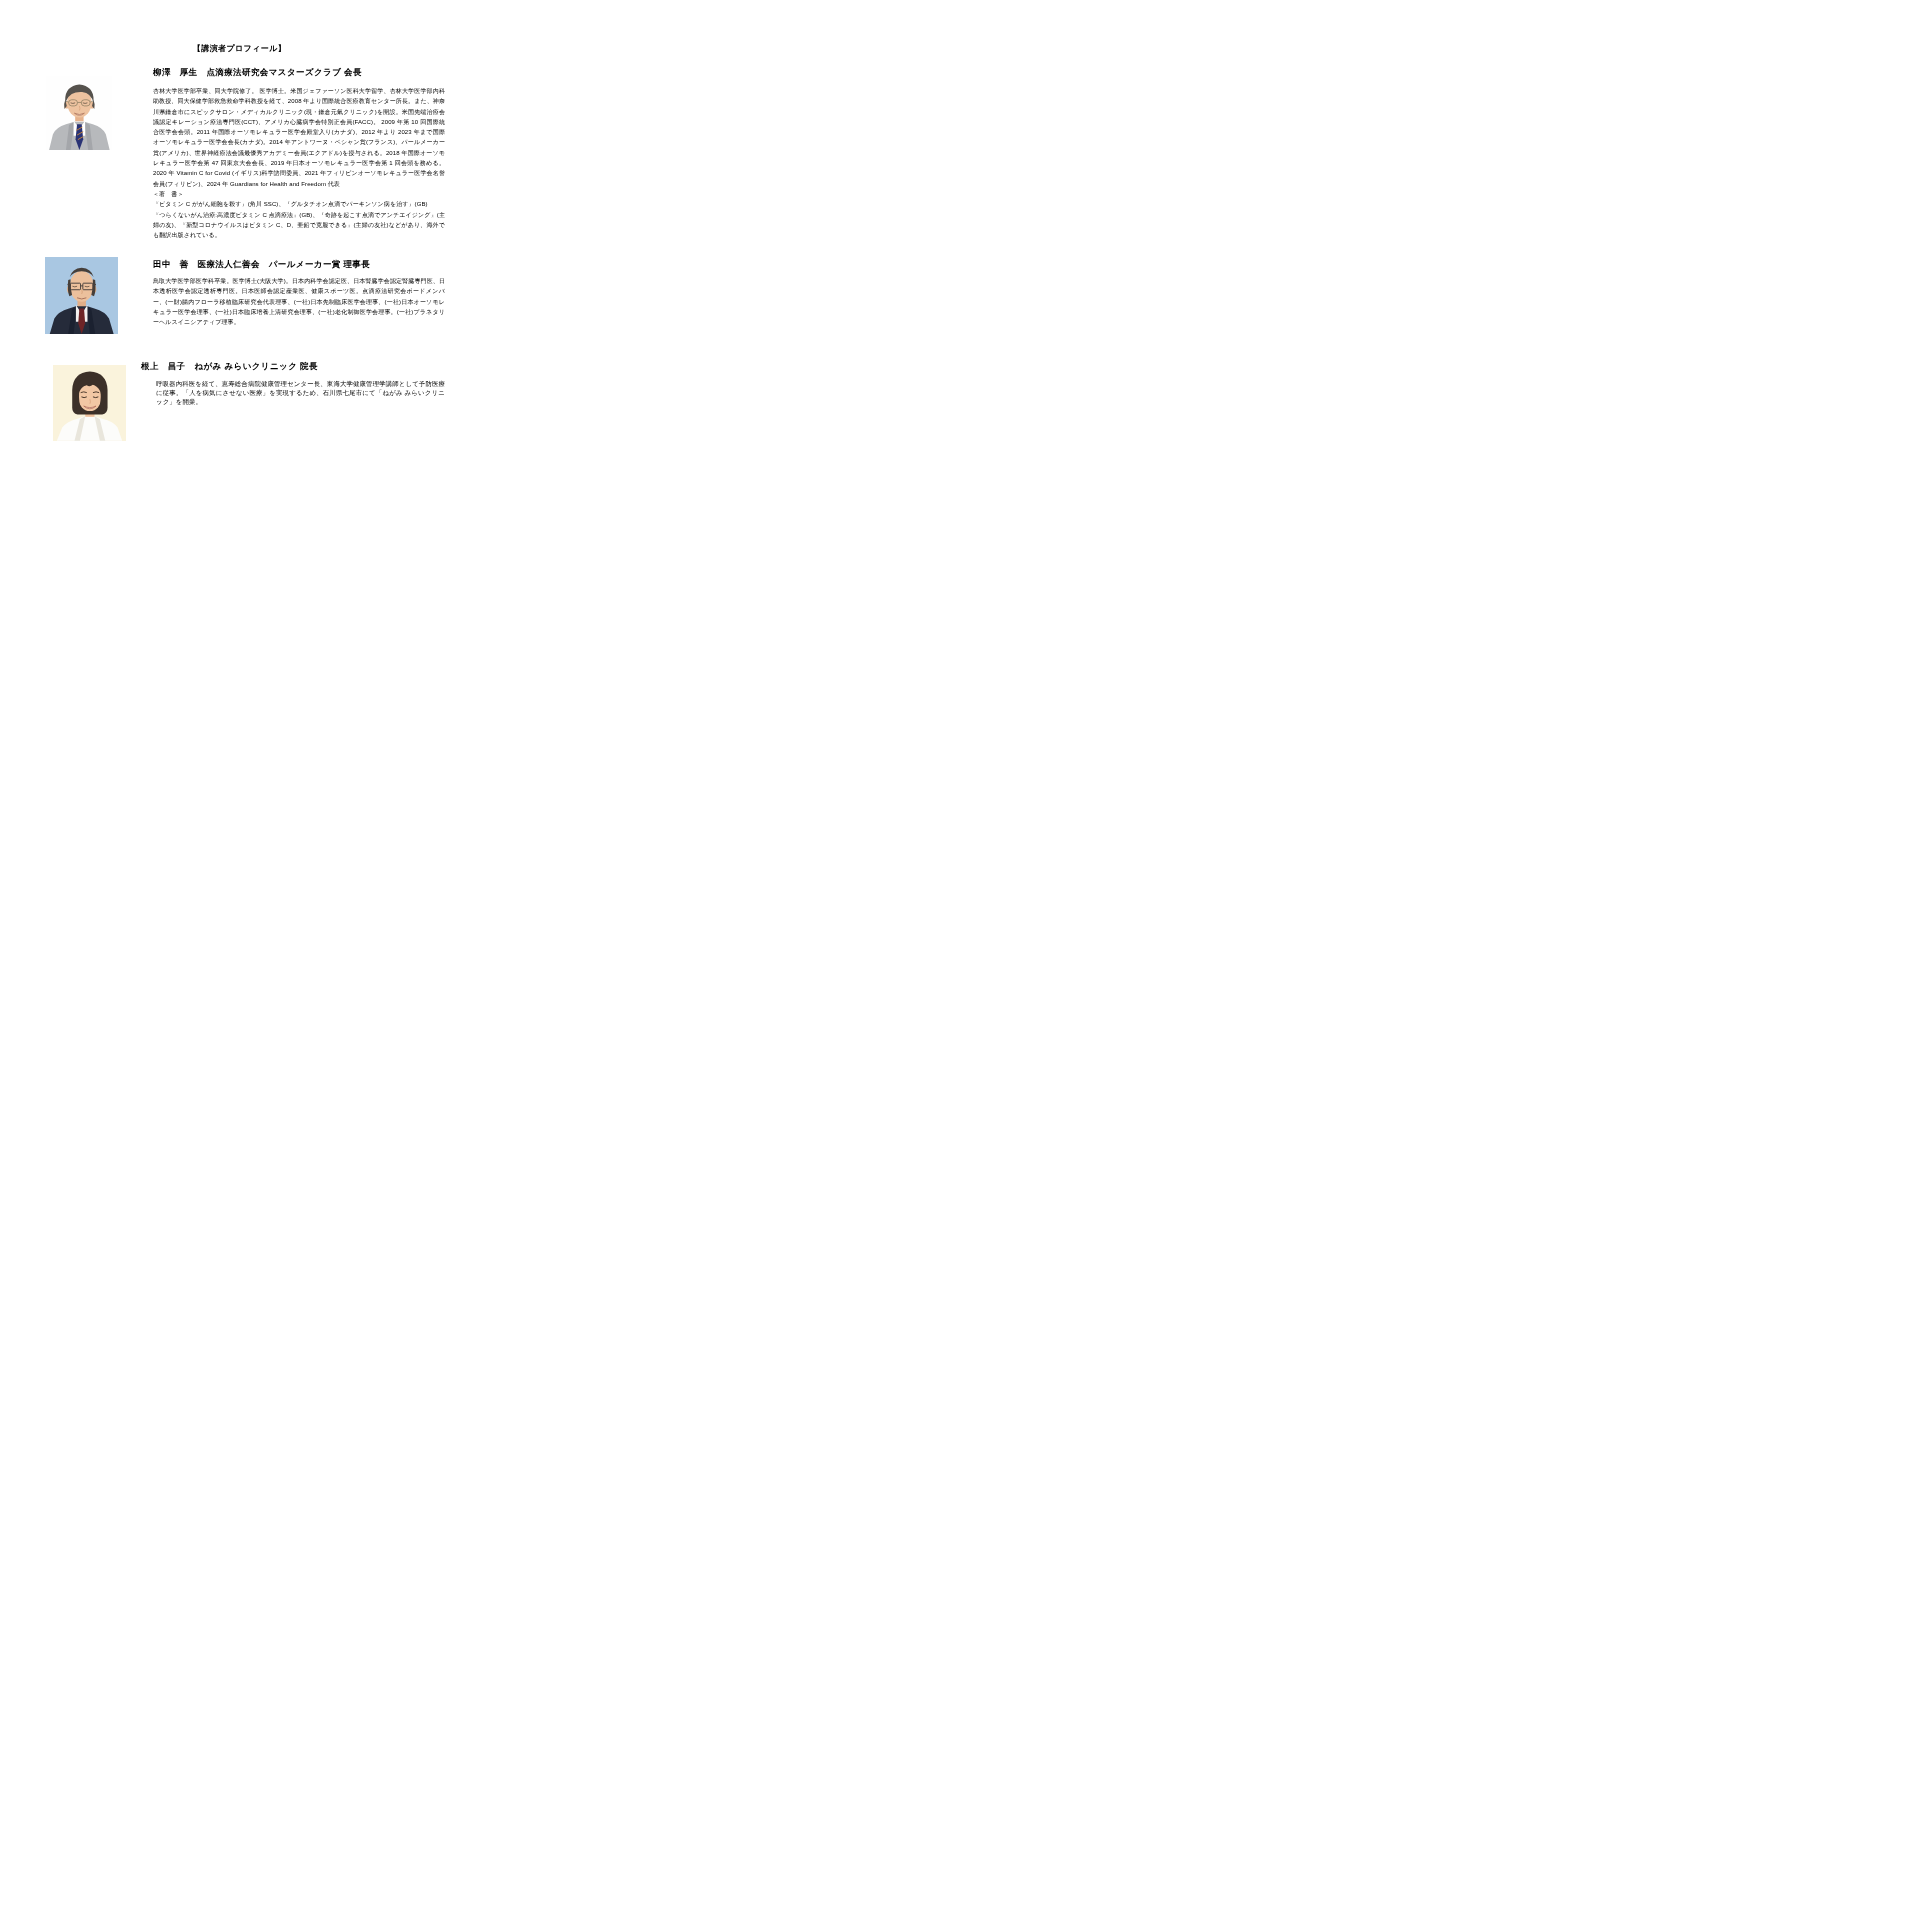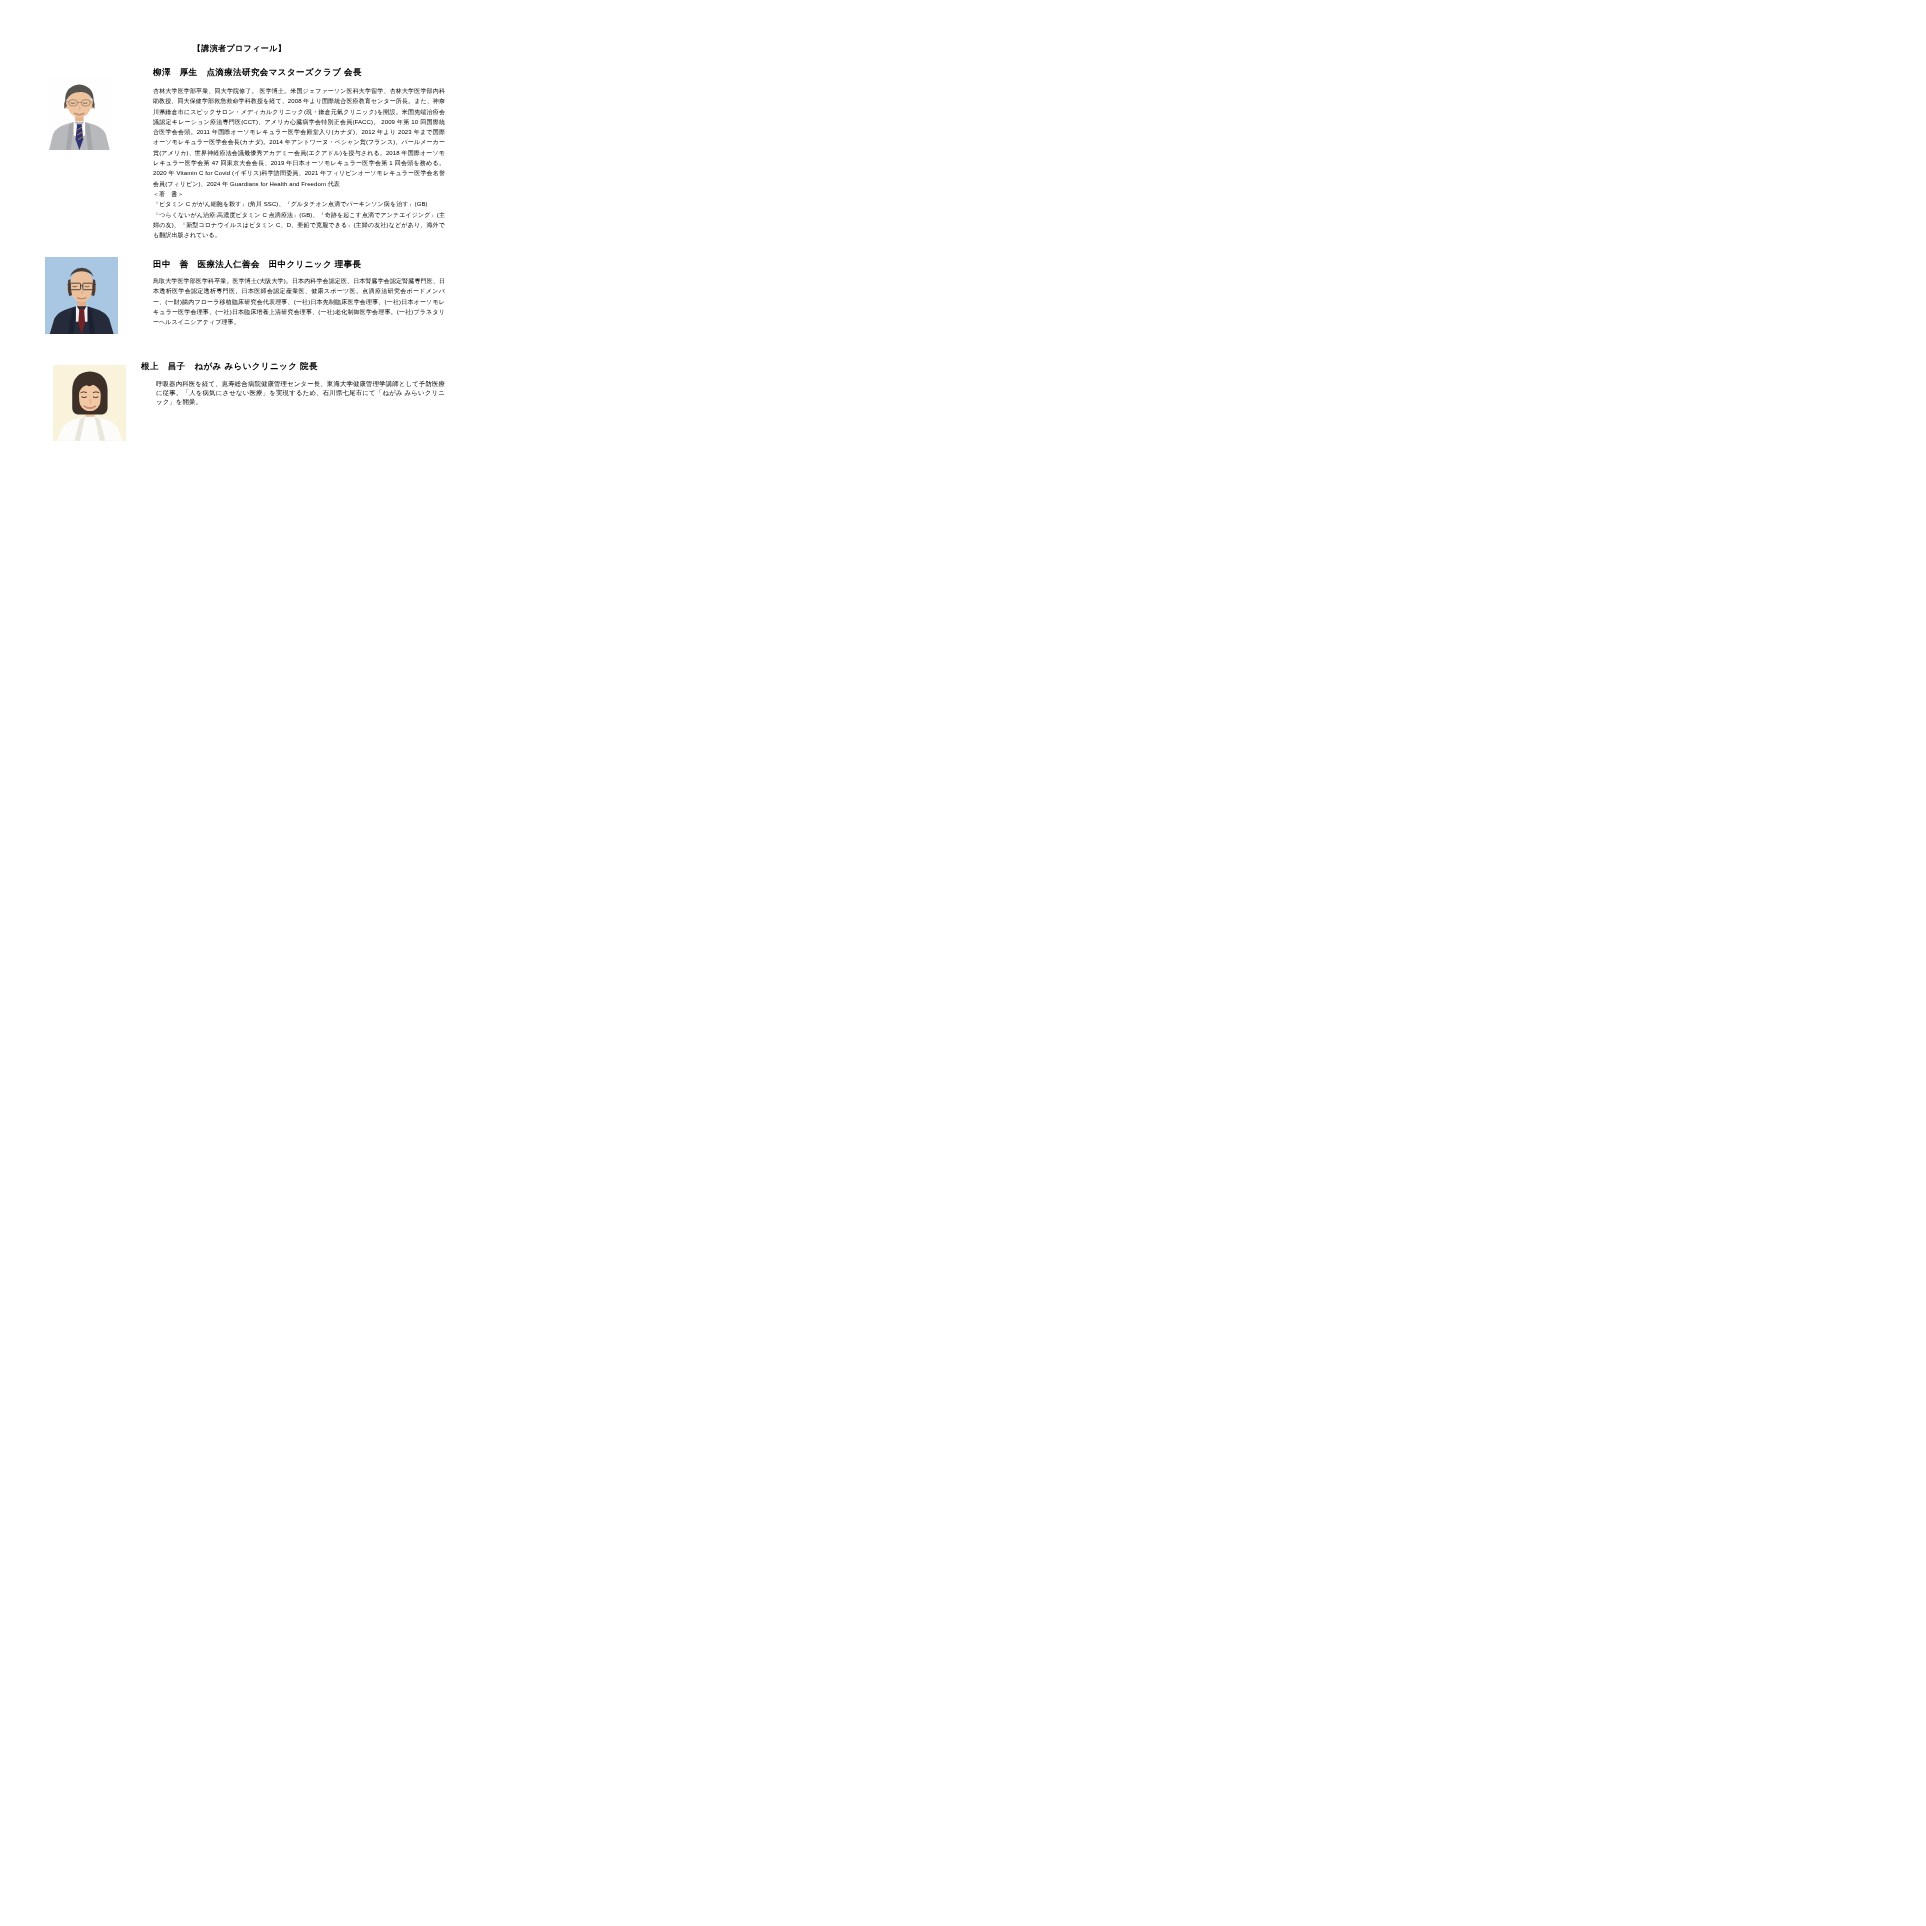--- a/index.html
+++ b/index.html
@@ -93,21 +93,21 @@
       <g fill="none" stroke="#4a413c" stroke-width="2.5">
         <rect x="66" y="68" width="26" height="17" rx="2"></rect>
         <rect x="98" y="68" width="26" height="17" rx="2"></rect>
         <path d="M92 75 h6 M66 74 L58 71 M124 74 L132 71"></path>
       </g>
       <path d="M71 76 q6 3 12 0 M103 76 q6 3 12 0" stroke="#574639" stroke-width="2" fill="none"></path>
       <path d="M95 84 q3 8 0 12" stroke="#d49e76" stroke-width="2" fill="none"></path>
       <path d="M83 106 q12 6 24 0" stroke="#a8705a" stroke-width="2.5" fill="none"></path>
     </svg>
   </div>
-  <h2 class="name" id="name2">田中　善　医療法人仁善会　田中クリニック 理事長</h2>
+  <h2 class="name" id="name2">田中　善　医療法人仁善会　パールメーカー賞 理事長</h2>
   <div class="bio" id="bio2">
     <p>鳥取大学医学部医学科卒業。医学博士(大阪大学)。日本内科学会認定医、日本腎臓学会認定腎臓専門医、日本透析医学会認定透析専門医。日本医師会認定産業医、健康スポーツ医。点滴療法研究会ボードメンバー、(一財)腸内フローラ移植臨床研究会代表理事、(一社)日本先制臨床医学会理事、(一社)日本オーソモレキュラー医学会理事、(一社)日本臨床培養上清研究会理事、(一社)老化制御医学会理事。(一社)プラネタリーヘルスイニシアティブ理事。</p>
   </div>
 
   <div class="photo" id="photo3" style="background: rgb(250, 243, 220);">
     <svg viewBox="0 0 190 196" xmlns="http://www.w3.org/2000/svg">
       <path d="M10 196 L24 162 Q36 146 64 139 L84 132 L108 132 L128 139 Q158 146 168 162 L180 196 Z" fill="#fcfcfa"></path>
       <path d="M84 132 L70 196 L56 196 L70 140 Z" fill="#e9e6dc"></path>
       <path d="M108 132 L122 196 L136 196 L122 140 Z" fill="#e9e6dc"></path>
       <rect x="84" y="106" width="24" height="28" fill="#efc09c"></rect>

